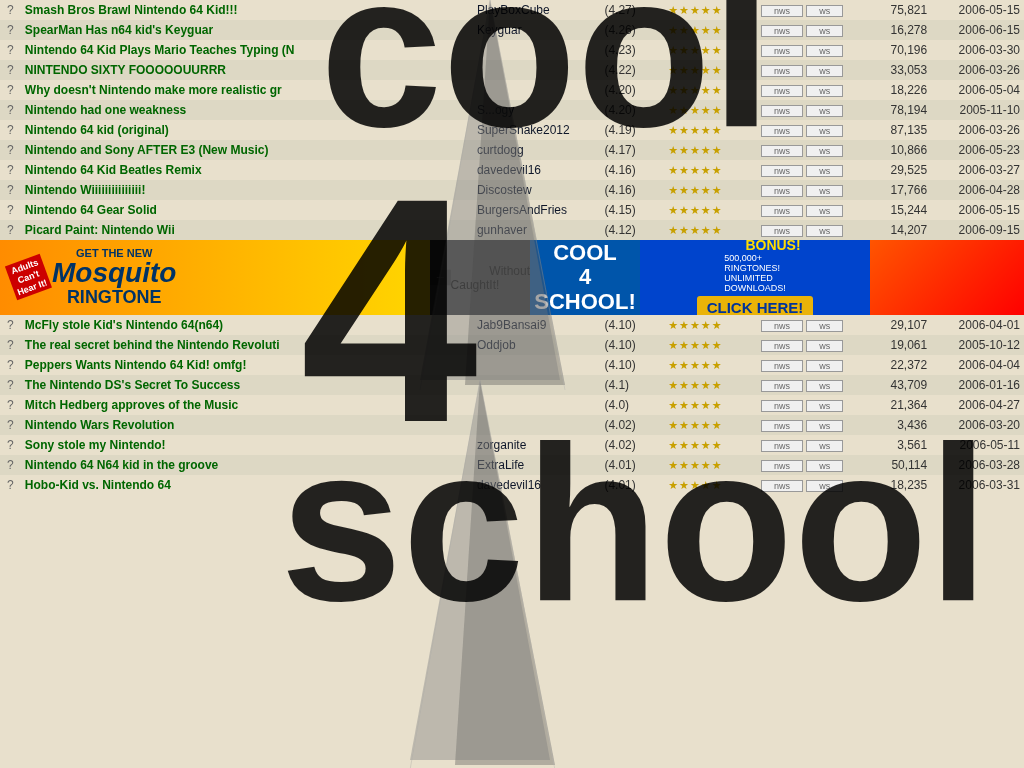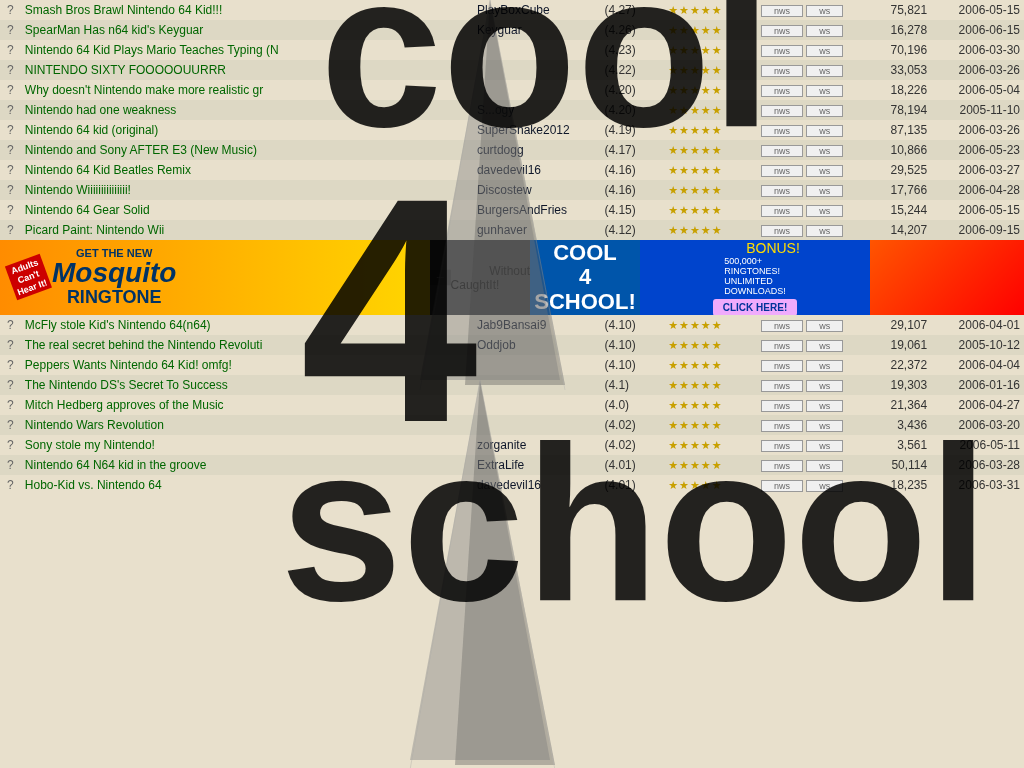--- a/index.html
+++ b/index.html
@@ -40,21 +40,21 @@
       white-space: nowrap;
     }
     .col-q {
       width: 18px;
       color: #666;
       text-align: center;
     }
     .col-title {
       width: 390px;
       color: #006600;
-      font-weight: normal;
+      font-weight: bold;
     }
     .col-title a {
       color: #006600;
       text-decoration: none;
     }
     .col-user {
       width: 110px;
       color: #0f172a;
     }
     .col-rating {
@@ -172,33 +172,33 @@
       height: 75px;
       display: flex;
       flex-direction: column;
       align-items: center;
       justify-content: center;
       padding: 5px;
     }
     .ad-bonus {
       color: #ffdd00;
       font-size: 14px;
-      font-weight: normal;
+      font-weight: bold;
       margin-left: 36px;
     }
     .ad-bonus-text {
       color: white;
       font-size: 9px;
       text-align: left;
     }
     .ad-click {
-      background: #f0abfc;
+      background: #eab308;
       color: #003399;
       font-weight: bold;
-      font-size: 10px;
+      font-size: 15px;
       padding: 3px 10px;
       border-radius: 3px;
       margin-top: 3px;
     }
     
     .overlay-cool4 {
       position: absolute;
       top: 0;
       left: 0;
       width: 100%;
@@ -433,21 +433,21 @@
             <td class="col-views">22,372</td>
             <td class="col-date">2006-04-04</td>
           </tr>
           <tr>
             <td class="col-q">?</td>
             <td class="col-title"><a href="#">The Nintendo DS's Secret To Success</a></td>
             <td class="col-user"></td>
             <td class="col-rating">(4.1)</td>
             <td class="col-stars"><span class="stars-display">★★★★★</span></td>
             <td class="col-tags"><span class="nws-tag">nws</span> <span class="nws-tag">ws</span></td>
-            <td class="col-views">19,303</td>
+            <td class="col-views">43,709</td>
             <td class="col-date">2006-01-16</td>
           </tr>
           <tr>
             <td class="col-q">?</td>
             <td class="col-title"><a href="#">Mitch Hedberg approves of the Music</a></td>
             <td class="col-user"></td>
             <td class="col-rating">(4.0)</td>
             <td class="col-stars"><span class="stars-display">★★★★★</span></td>
             <td class="col-tags"><span class="nws-tag">nws</span> <span class="nws-tag">ws</span></td>
             <td class="col-views">21,364</td>

